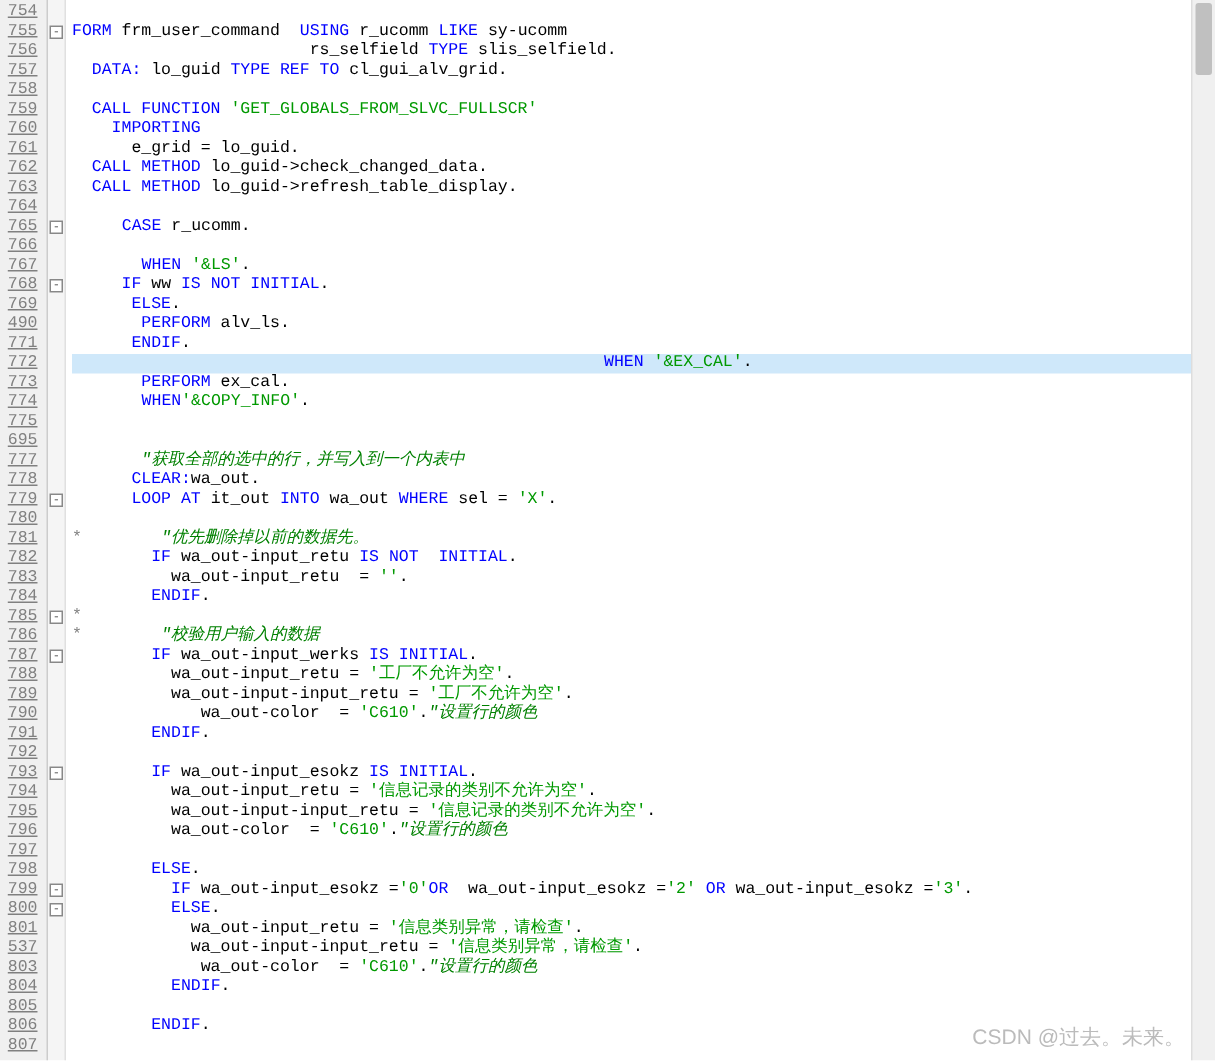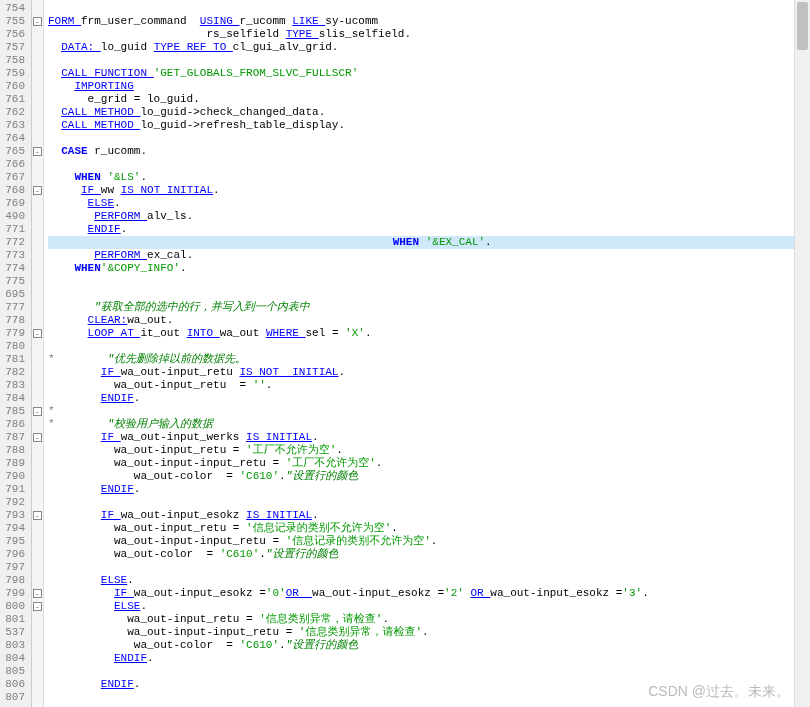--- a/index.html
+++ b/index.html
@@ -17,20 +17,21 @@
       height: 100%;
     }
     .gutter {
       background: #f0f0f0;
       color: #808080;
       text-align: right;
       padding: 2px 6px 2px 4px;
       user-select: none;
       border-right: 1px solid #ccc;
       min-width: 32px;
+      text-decoration: underline;
     }
     .gutter div { height: 13px; line-height: 13px; }
     .fold {
       width: 12px;
       background: #f5f5f5;
       border-right: 1px solid #e0e0e0;
       position: relative;
     }
     .fold-mark {
       position: absolute;
@@ -45,22 +46,22 @@
       color: #555;
     }
     .code {
       flex: 1;
       padding: 2px 0 2px 4px;
       white-space: pre;
       position: relative;
     }
     .line { height: 13px; line-height: 13px; }
     .line.hl { background: #cfe8fa; text-align: center; }
-    .kw { color: #0000ff; text-decoration: underline; }
-    .kw2 { color: #0000ff; font-weight: bold; }
+    .kw { color: #0000ff; }
+    .kw2 { color: #0000ff; font-weight: normal; margin-left: 20px; }
     .str { color: #009900; }
     .cmt { color: #008000; font-style: italic; }
     .id { color: #000; }
     .star { color: #808080; }
     .watermark {
       position: absolute;
       bottom: 6px;
       right: 20px;
       color: #bbb;
       font-family: Arial, sans-serif;

